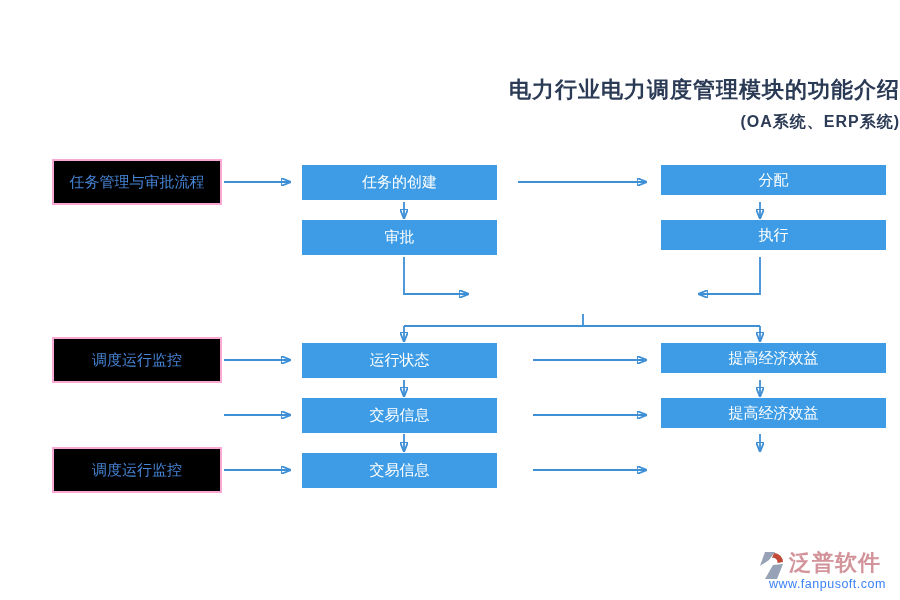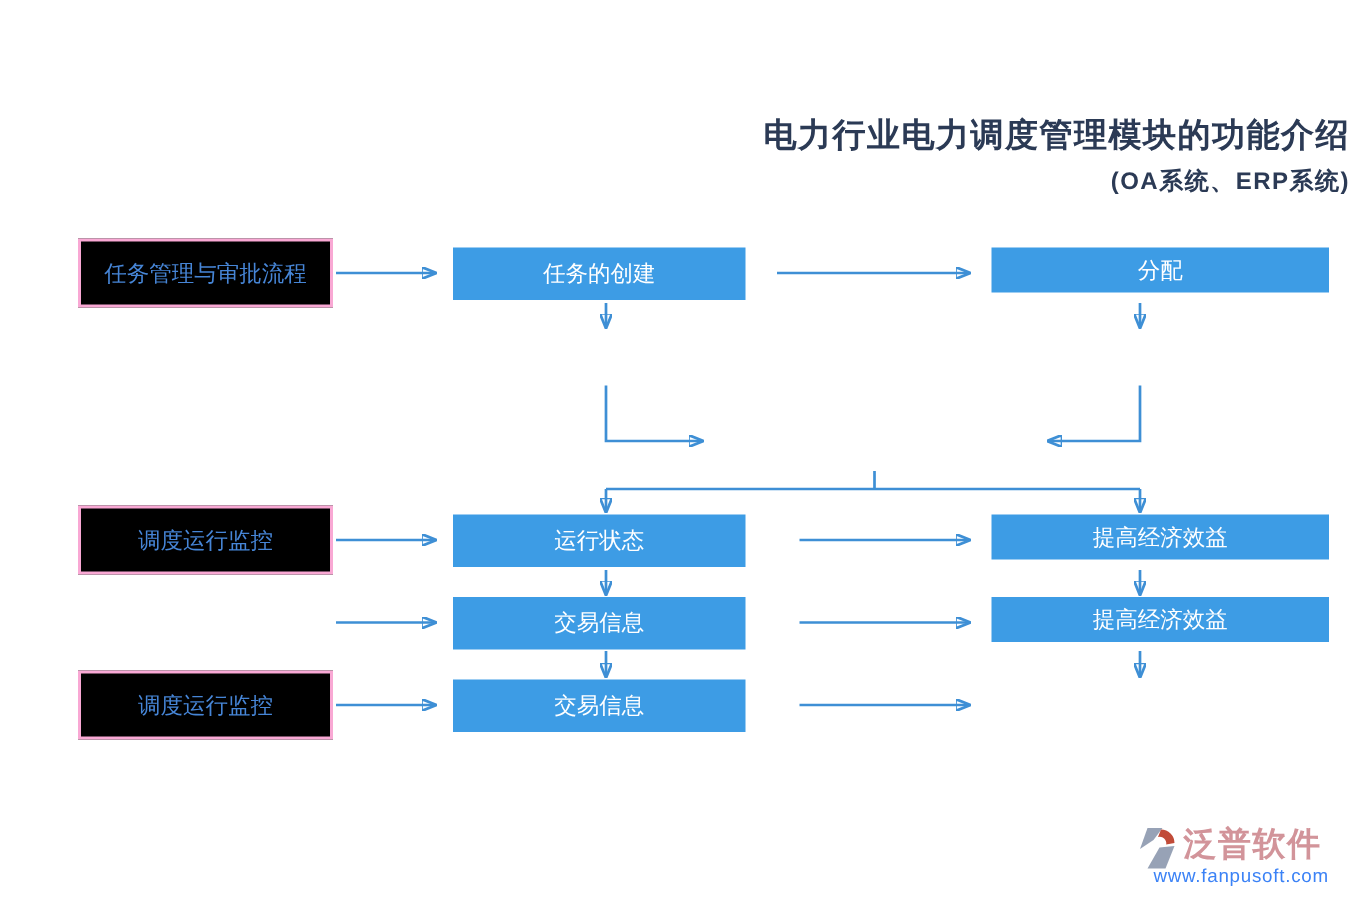--- a/index.html
+++ b/index.html
@@ -76,25 +76,27 @@
     <path d="M533,360 L646,360" marker-end="url(#ah)"></path>
     <path d="M533,415 L646,415" marker-end="url(#ah)"></path>
     <path d="M533,470 L646,470" marker-end="url(#ah)"></path>
   </svg>
 
   <div class="box white-box" style="top:159px">任务管理与审批流程</div>
   <div class="box white-box" style="top:337px">调度运行监控</div>
   <div class="box white-box" style="top:447px">调度运行监控</div>
 
   <div class="box blue-box mid" style="top:165px">任务的创建</div>
+  <div class="box blue-box mid" style="top:220px">审批</div>
   <div class="box blue-box mid" style="top:343px">运行状态</div>
   <div class="box blue-box mid" style="top:398px">交易信息</div>
   <div class="box blue-box mid" style="top:453px">交易信息</div>
 
   <div class="box blue-box right" style="top:165px">分配</div>
+  <div class="box blue-box right" style="top:220px">执行</div>
   <div class="box blue-box right" style="top:343px">提高经济效益</div>
   <div class="box blue-box right" style="top:398px">提高经济效益</div>
 
 
   <svg id="logo-icon" width="32" height="32" viewBox="0 0 32 32">
     <polygon points="9,3 19,3 13,11 4,17" fill="#97a2b6"></polygon>
     <polygon points="27,15 21,30 9,30 17,16" fill="#97a2b6"></polygon>
     <path d="M18,4 a9,9 0 0 1 9,9 l-5.5,1 a4.5,4.5 0 0 0 -5.5,-5 Z" fill="#c14b38"></path>
   </svg>
   <div id="logo-name">泛普软件</div>

